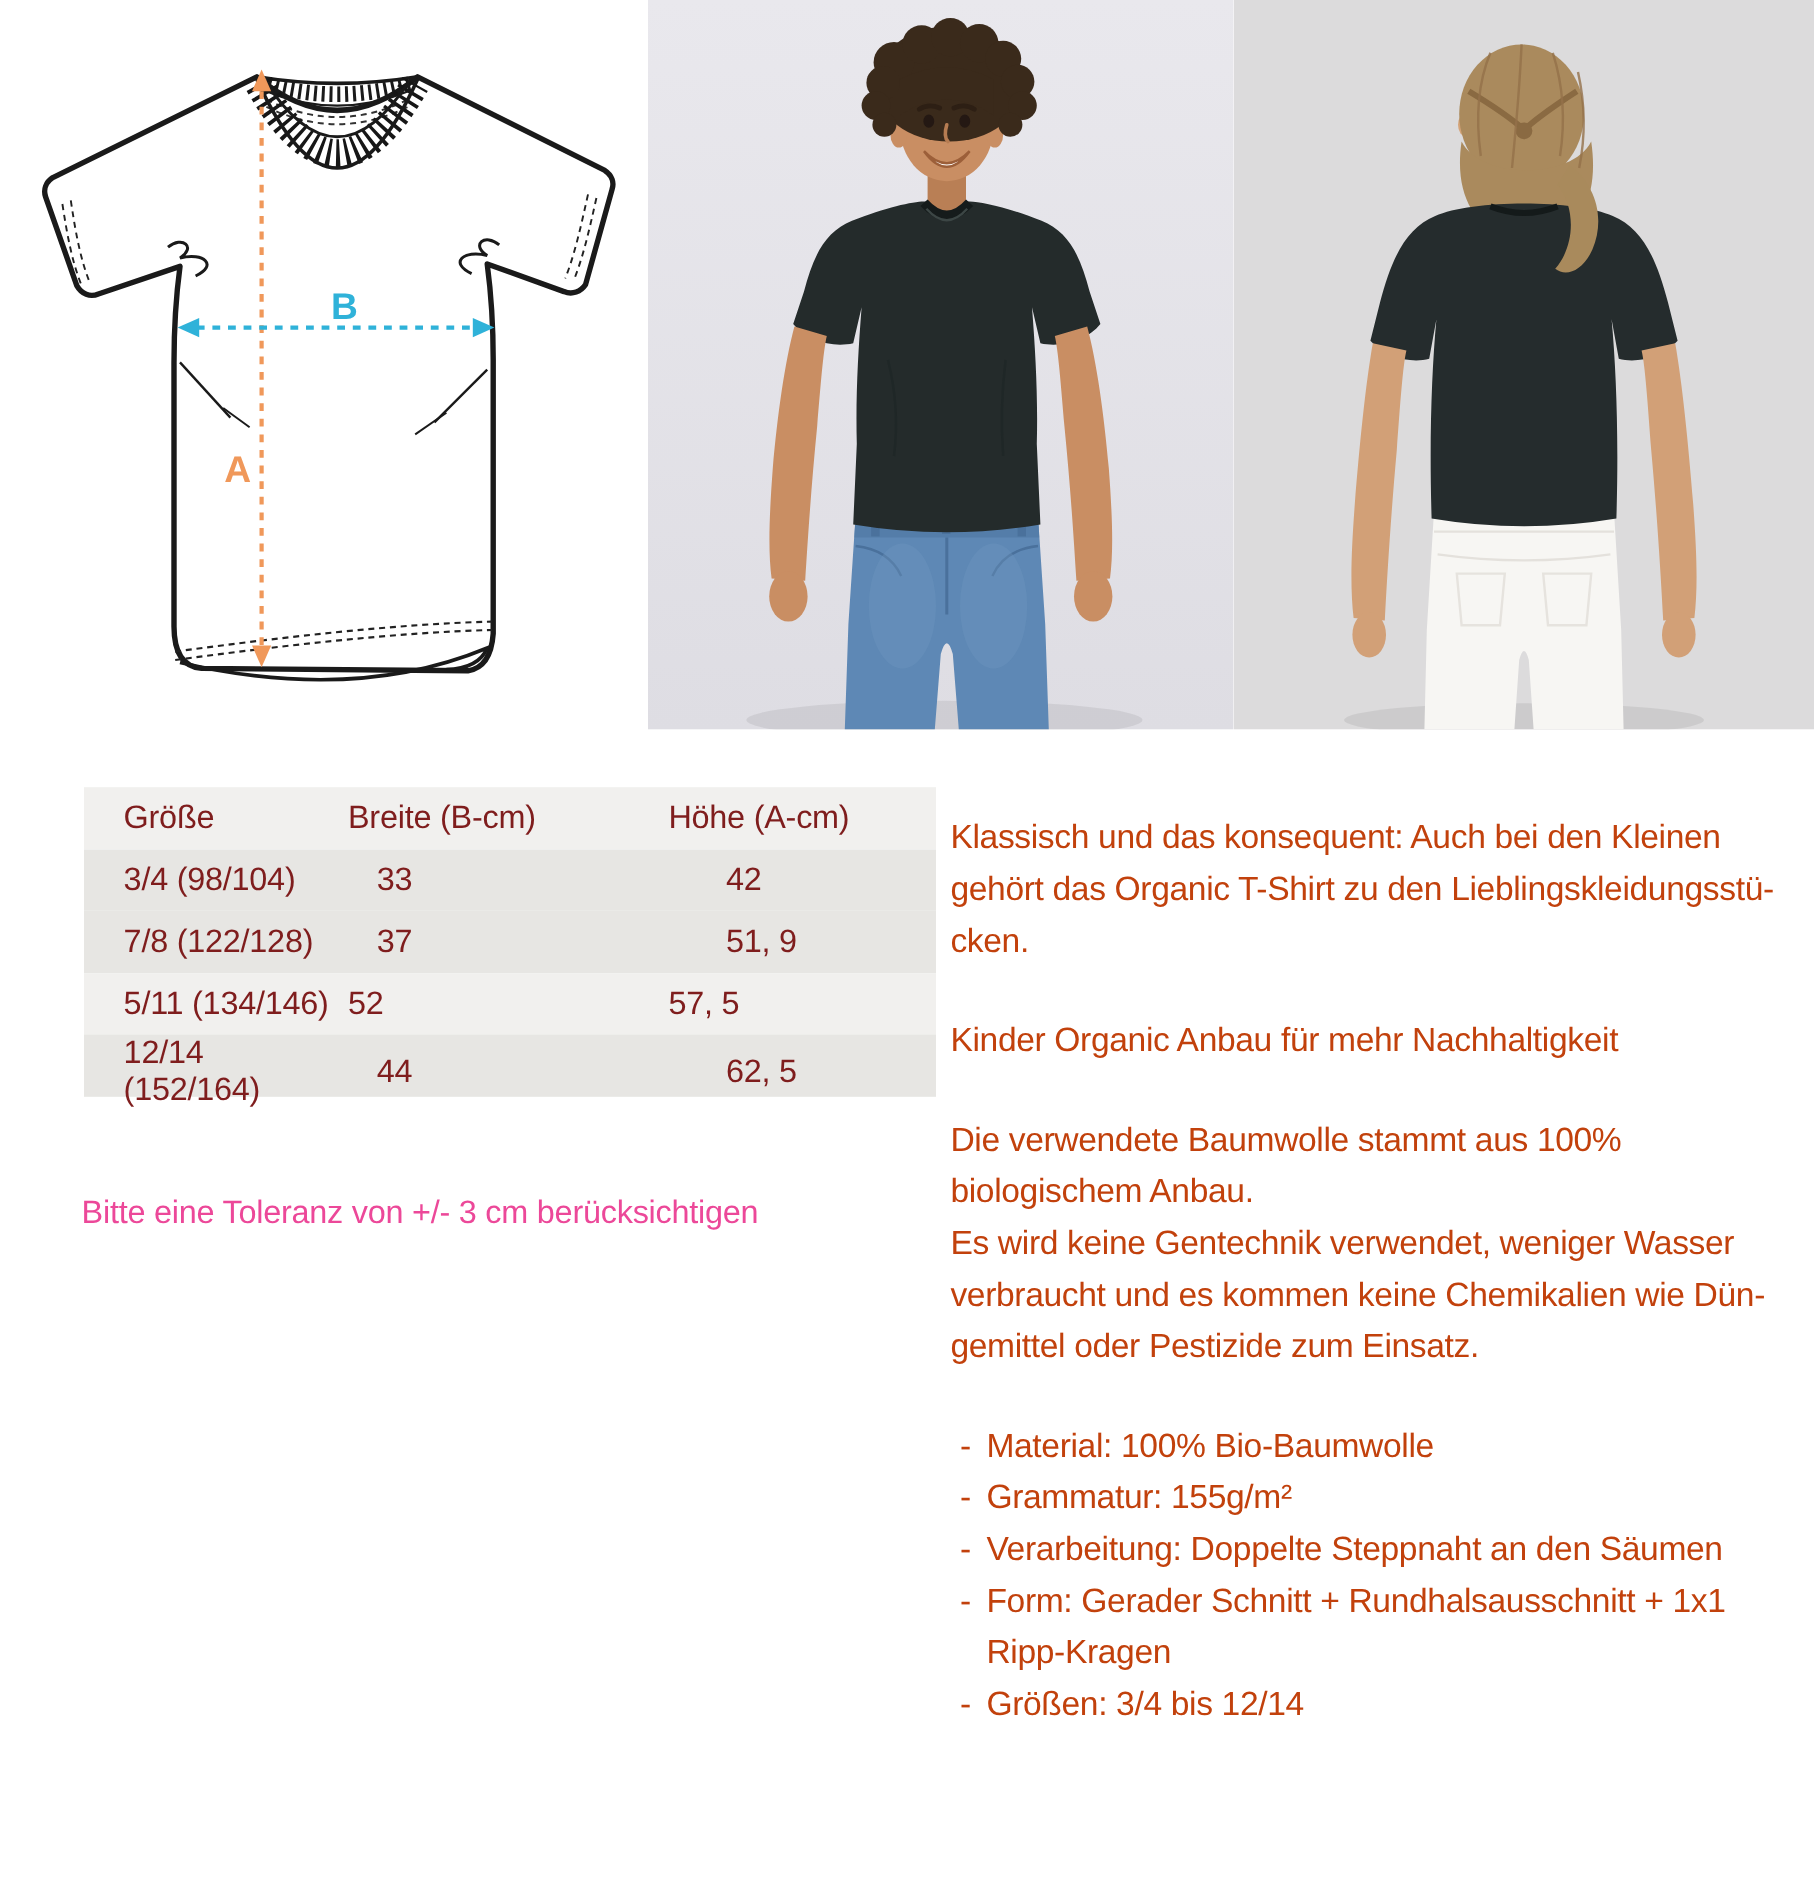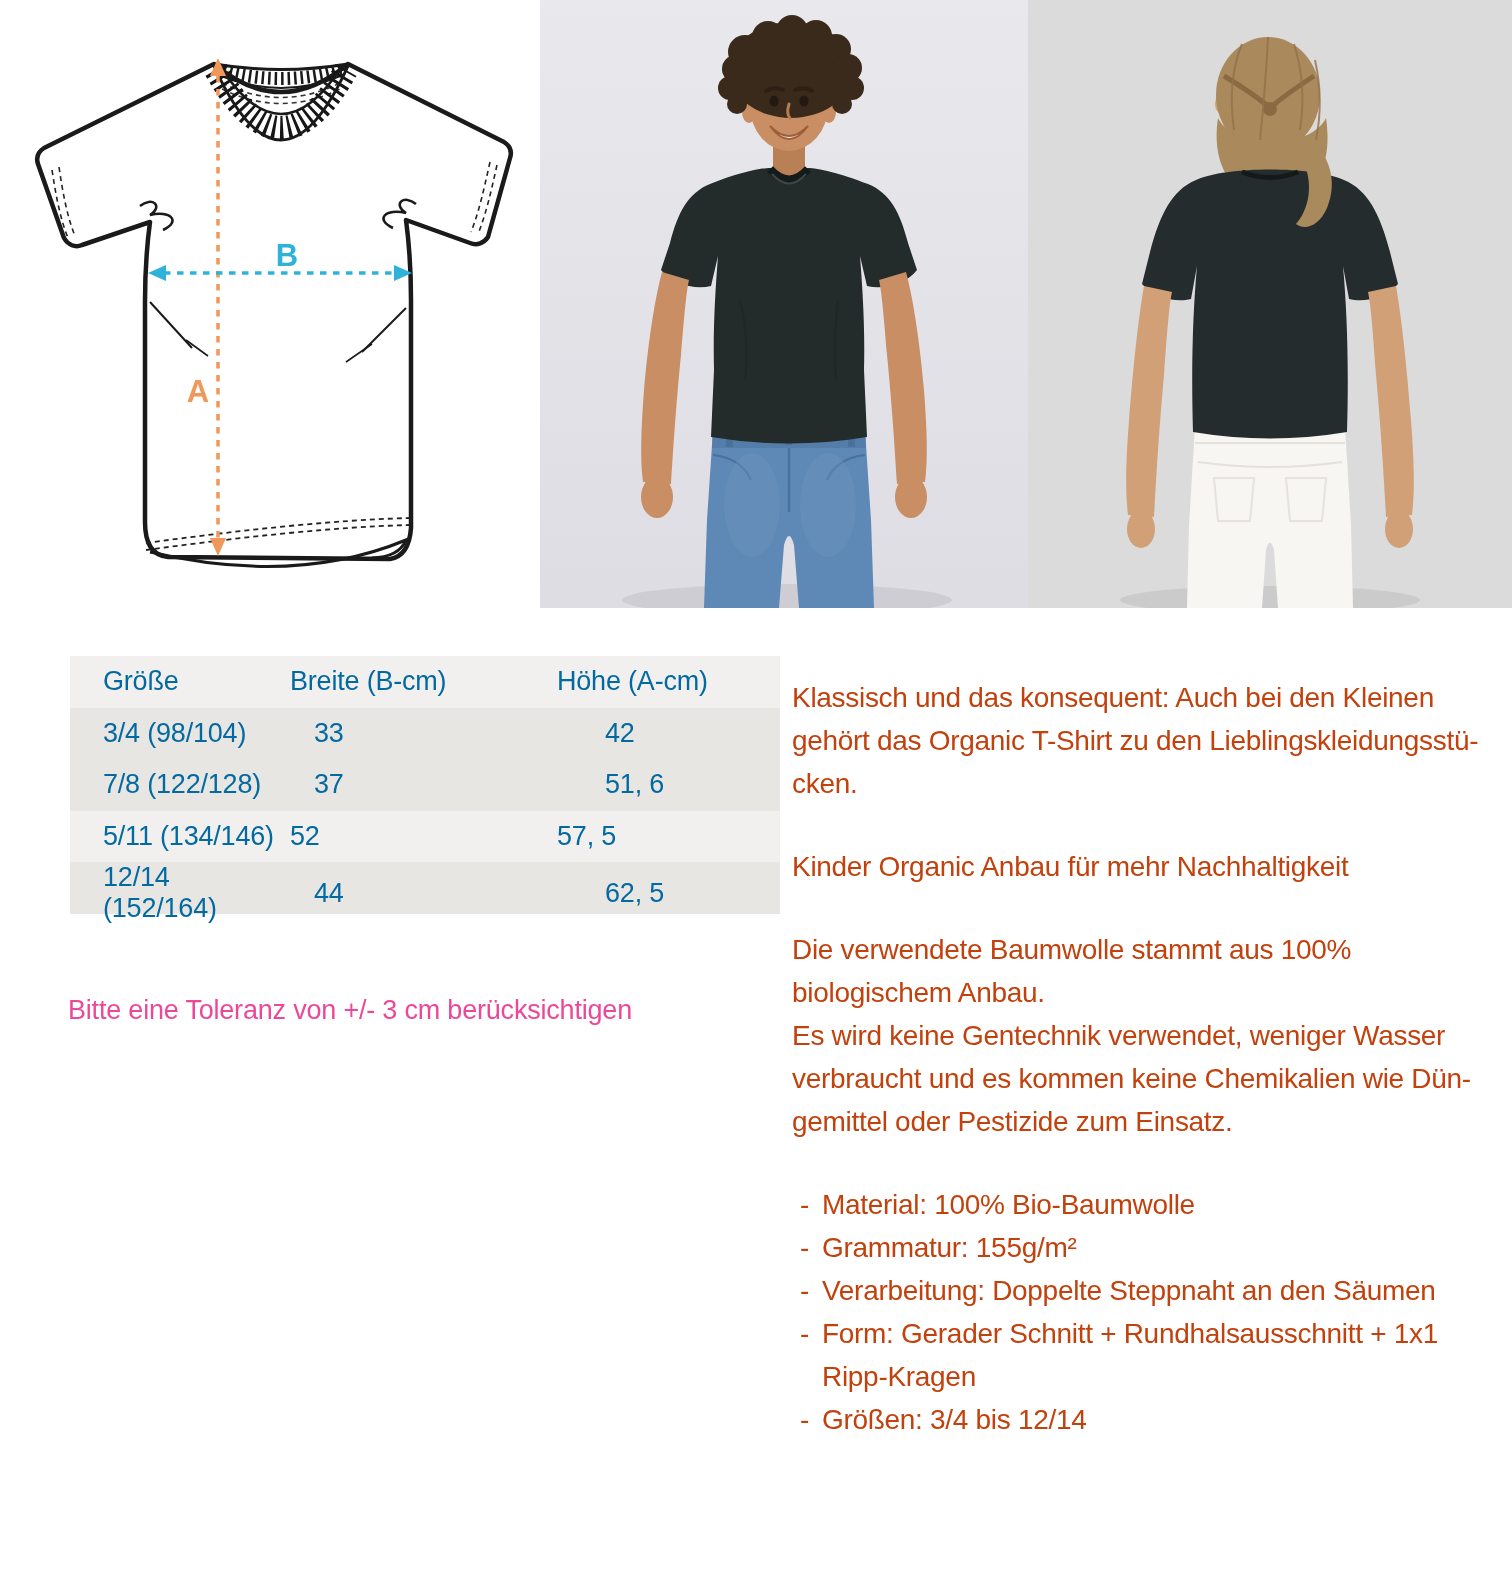--- a/index.html
+++ b/index.html
@@ -10,21 +10,21 @@
   .diagram{position:absolute;left:0;top:0;width:540px;height:610px;}
 
   
   .photos{position:absolute;left:540px;top:0;width:972px;height:608px;display:flex;}
   .photo{height:608px;}
   .photo.front{width:488px;}
   .photo.back{width:484px;}
 
   
   .size-table{position:absolute;left:70px;top:656px;width:710px;
-              font-size:27px;color:#0369a1;letter-spacing:-0.2px;}
+              font-size:27px;color:#7f1d1d;letter-spacing:-0.2px;}
   .trow{display:grid;grid-template-columns:187px 267px 1fr;height:51.5px;
         align-items:center;padding-left:33px;box-sizing:border-box;}
   .trow.light{background:#f1f0ee;}
   .trow.dark{background:#e7e6e3;gap:24px;}
 
   
   .tolerance{position:absolute;left:68px;top:995px;font-size:27px;color:#ec4899;
              letter-spacing:-0.2px;}
 
   
@@ -231,21 +231,21 @@
         <span class="tcell c2">Höhe (A-cm)</span>
       </div>
       <div class="trow dark">
         <span class="tcell c0">3/4 (98/104)</span>
         <span class="tcell c1">33</span>
         <span class="tcell c2">42</span>
       </div>
       <div class="trow dark">
         <span class="tcell c0">7/8 (122/128)</span>
         <span class="tcell c1">37</span>
-        <span class="tcell c2">51, 6</span>
+        <span class="tcell c2">51, 9</span>
       </div>
       <div class="trow light">
         <span class="tcell c0">5/11 (134/146)</span>
         <span class="tcell c1">52</span>
         <span class="tcell c2">57, 5</span>
       </div>
       <div class="trow dark">
         <span class="tcell c0">12/14 (152/164)</span>
         <span class="tcell c1">44</span>
         <span class="tcell c2">62, 5</span>

